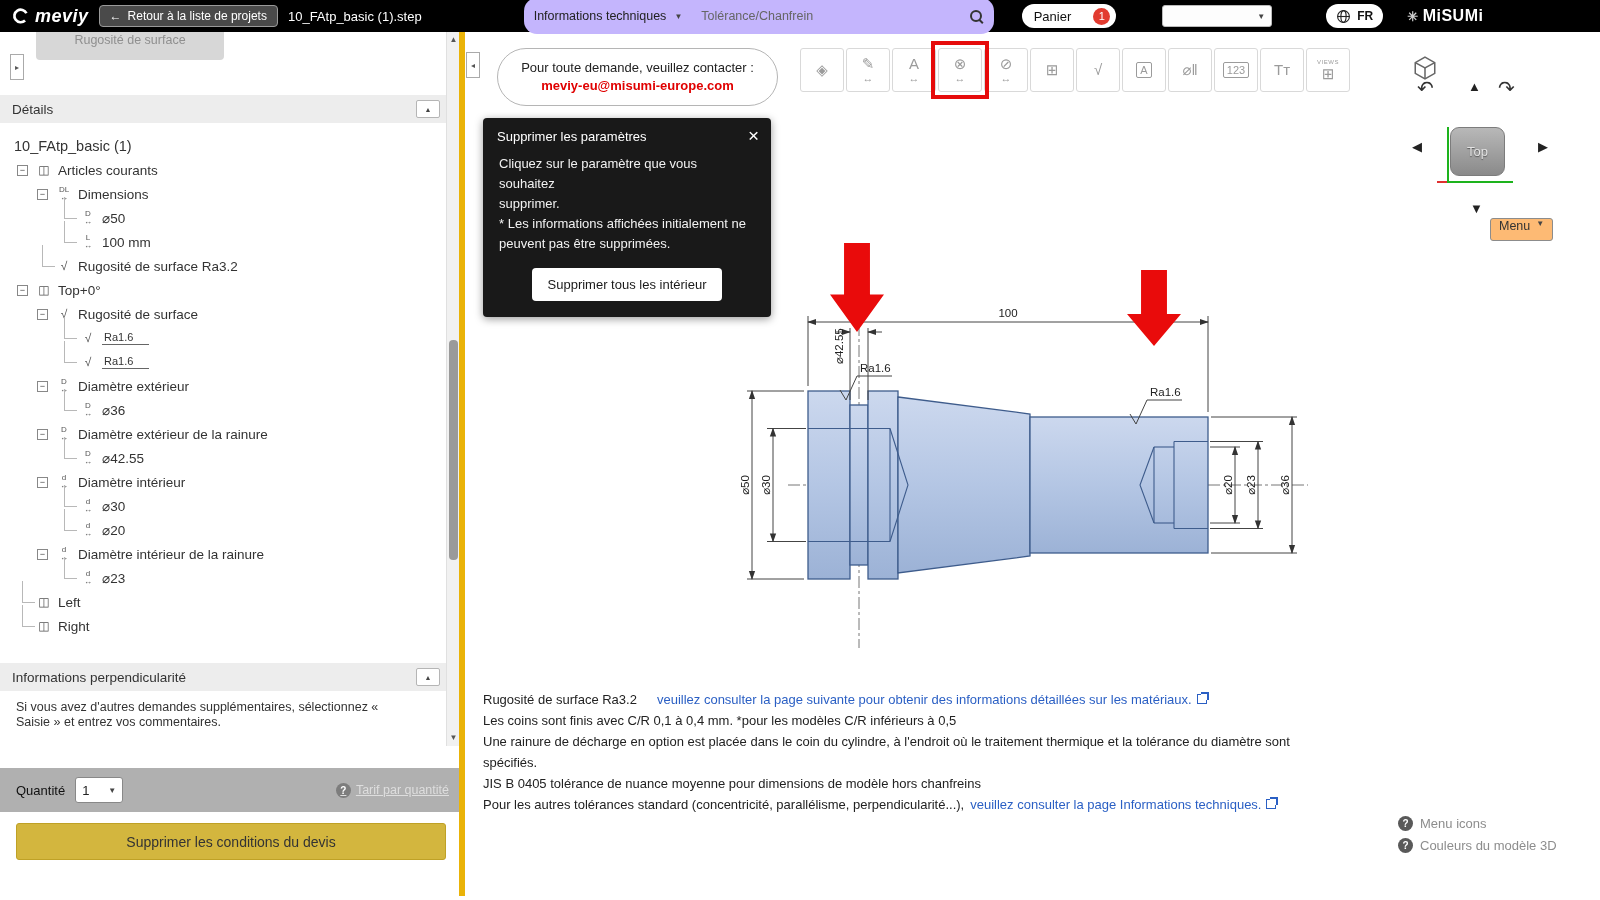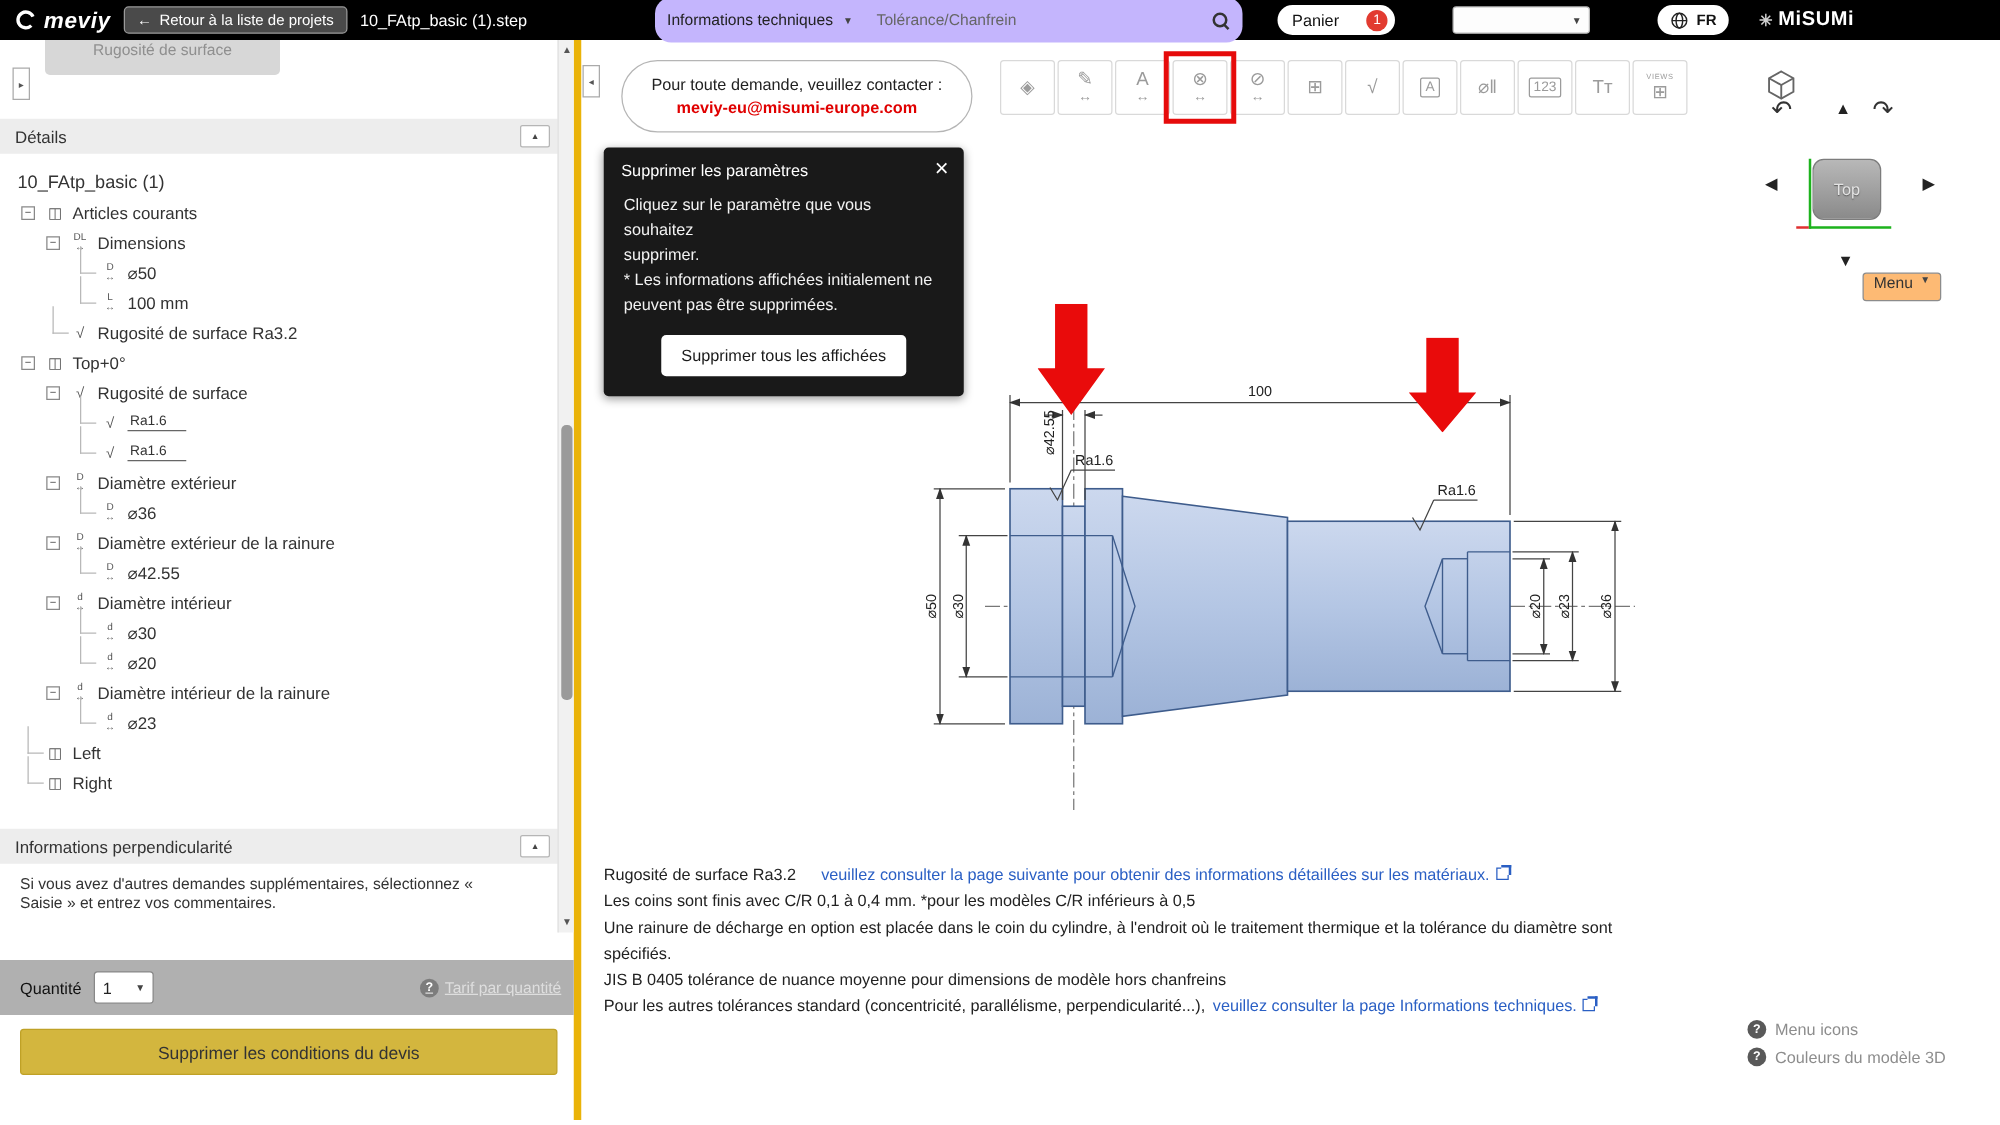--- a/index.html
+++ b/index.html
@@ -396,21 +396,21 @@
       <div class="popup-head">
         <span class="popup-title">Supprimer les paramètres</span>
         <span class="popup-close">×</span>
       </div>
       <div class="popup-body">
           <div class="popup-line">Cliquez sur le paramètre que vous souhaitez</div>
           <div class="popup-line">supprimer.</div>
           <div class="popup-line">* Les informations affichées initialement ne</div>
           <div class="popup-line">peuvent pas être supprimées.</div>
         </div>
-      <button class="popup-btn">Supprimer tous les affichées</button>
+      <button class="popup-btn">Supprimer tous les intérieur</button>
     </div>
 
     <span class="vc-arrow" style="left:951px;top:46px">↶</span>
     <span class="vc-tri" style="left:1002px;top:48px">▲</span>
     <span class="vc-arrow" style="left:1032px;top:46px">↷</span>
     <span class="vc-tri" style="left:946px;top:108px">◀</span>
     <div class="cube">
         <span>Top</span>
       </div>
     <span class="vc-tri" style="left:1072px;top:108px">▶</span>

